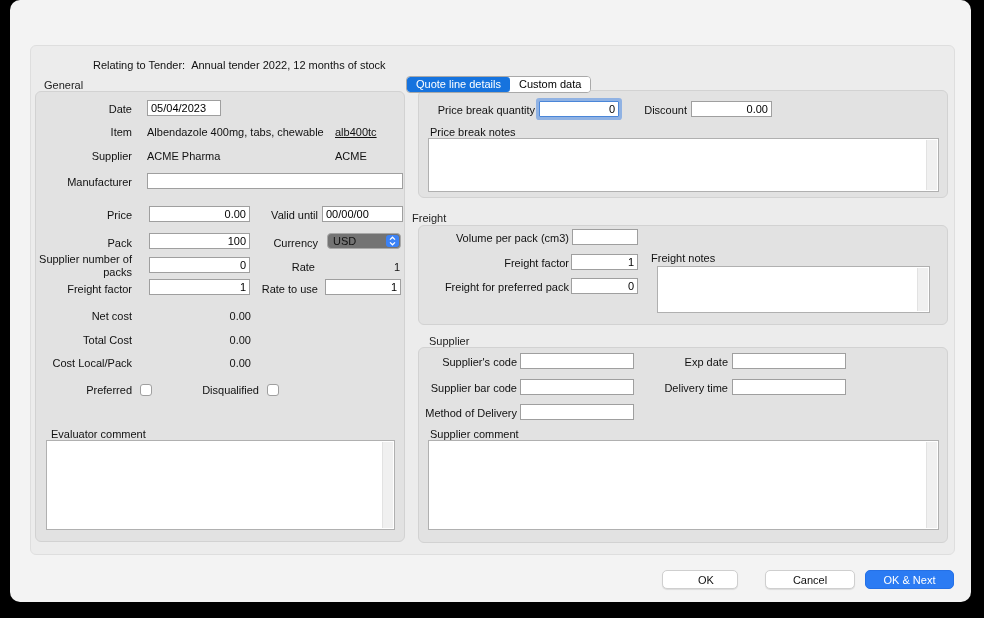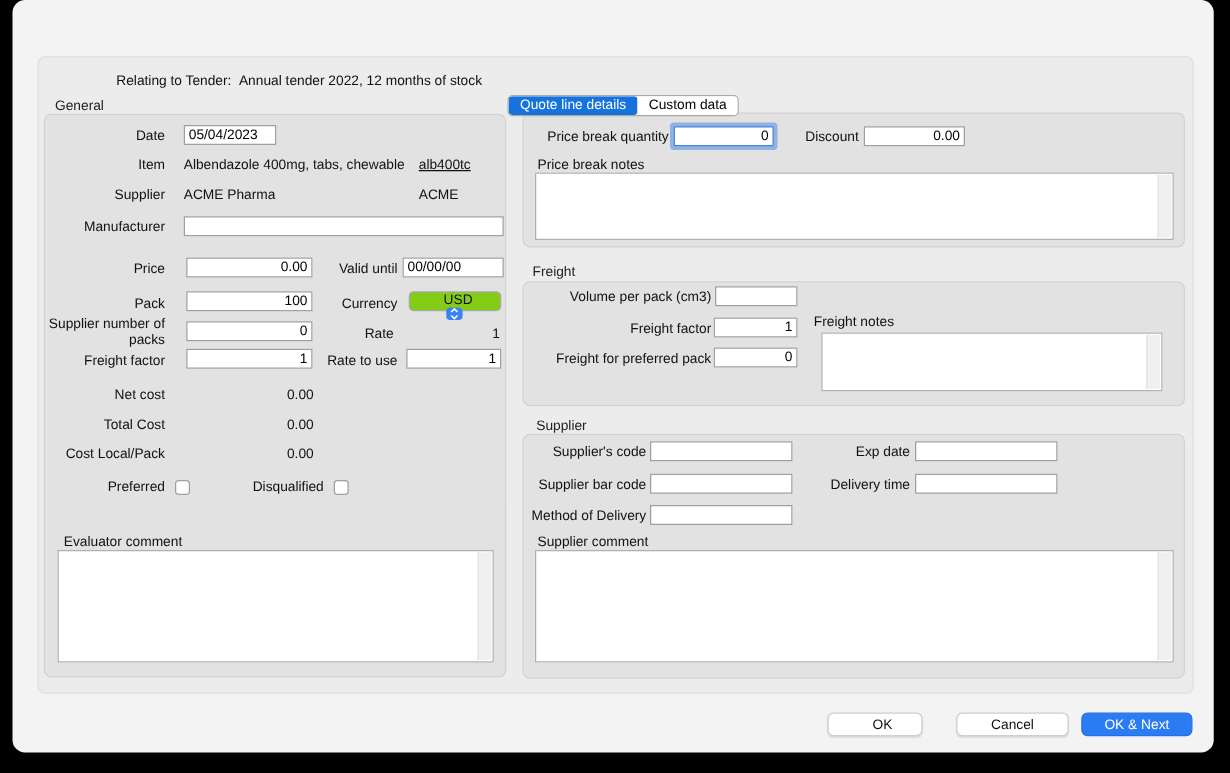--- a/index.html
+++ b/index.html
@@ -22,21 +22,21 @@
   .sec { position:absolute; font-size:11px; color:#222; z-index:2; }
   .lbl { position:absolute; font-size:11px; color:#111; line-height:13px; z-index:2; }
   .r { text-align:right; }
   .val { position:absolute; font-size:11px; color:#111; z-index:2; }
   .inp { position:absolute; height:16px; background:#fff; border:1px solid #9f9f9f; font-family:inherit; font-size:11px; padding:0 3px; z-index:2; }
   .num { text-align:right; }
   .focused { border:1px solid #4a86d8; box-shadow:0 0 0 3px rgba(77,139,228,.55); border-radius:1px; }
   .ta { position:absolute; background:#fff; border:1px solid #b0b0b0; z-index:2; }
   .strip { position:absolute; top:1px; right:1px; bottom:1px; width:11px; background:#f0f0f0; border-left:1px solid #e2e2e2; }
   .cb { position:absolute; width:12px; height:12px; background:#fff; border:1px solid #9f9f9f; border-radius:3px; z-index:2; }
-  .select { position:absolute; height:16px; background:#84cc16; border:1px solid #a8a8a8; border-radius:4px; display:flex; align-items:center; z-index:2;flex-direction:column; }
+  .select { position:absolute; height:16px; background:#737373; border:1px solid #a8a8a8; border-radius:4px; display:flex; align-items:center; z-index:2; }
   .select .sv { flex:1; font-size:11px; padding-left:5px; color:#111; }
   .select .st { width:13px; height:12px; margin-right:1px; background:#3b82f7; border-radius:3px; display:flex; align-items:center; justify-content:center; }
   .btn { position:absolute; top:570px; height:19px; border-radius:5px; font-size:11px; line-height:18px; text-align:center; cursor:default; z-index:2; }
   .btn.plain { background:#fff; border:1px solid #cfcfcf; box-shadow:0 1px 1px rgba(0,0,0,.10); color:#111; }
   .btn.primary { background:#2b7bf3; border:1px solid #2470e6; color:#fff; }
 </style>
 </head>
 <body>
 
 <div class="window">
@@ -125,21 +125,21 @@
   <input class="inp num focused" style="left: 529px; top: 101px; width: 80px;" value="0">
   <div class="lbl r" style="left:617px;top:104px;width:60px;">Discount</div>
   <input class="inp num" style="left: 681px; top: 101px; width: 81px;" value="0.00">
 
   <div class="lbl" style="left:420px;top:126px;">Price break notes</div>
   <div class="ta" style="left:418px;top:138px;width:511px;height:54px;">
     <span></span>
     <div class="strip"></div>
   </div>
 
-  <div class="sec" style="left:416px;top:212px;">Freight</div>
+  <div class="sec" style="left:402px;top:212px;">Freight</div>
   <div class="box" style="left:408px;top:225px;width:530px;height:100px;"></div>
 
   <div class="lbl r" style="left:440px;top:232px;width:119px;">Volume per pack (cm3)</div>
   <input class="inp" style="left: 562px; top: 229px; width: 66px;" value="">
 
   <div class="lbl r" style="left:440px;top:257px;width:119px;">Freight factor</div>
   <input class="inp num" style="left: 561px; top: 254px; width: 67px;" value="1">
   <div class="lbl" style="left:641px;top:252px;">Freight notes</div>
 
   <div class="lbl r" style="left:419px;top:281px;width:140px;">Freight for preferred pack</div>

